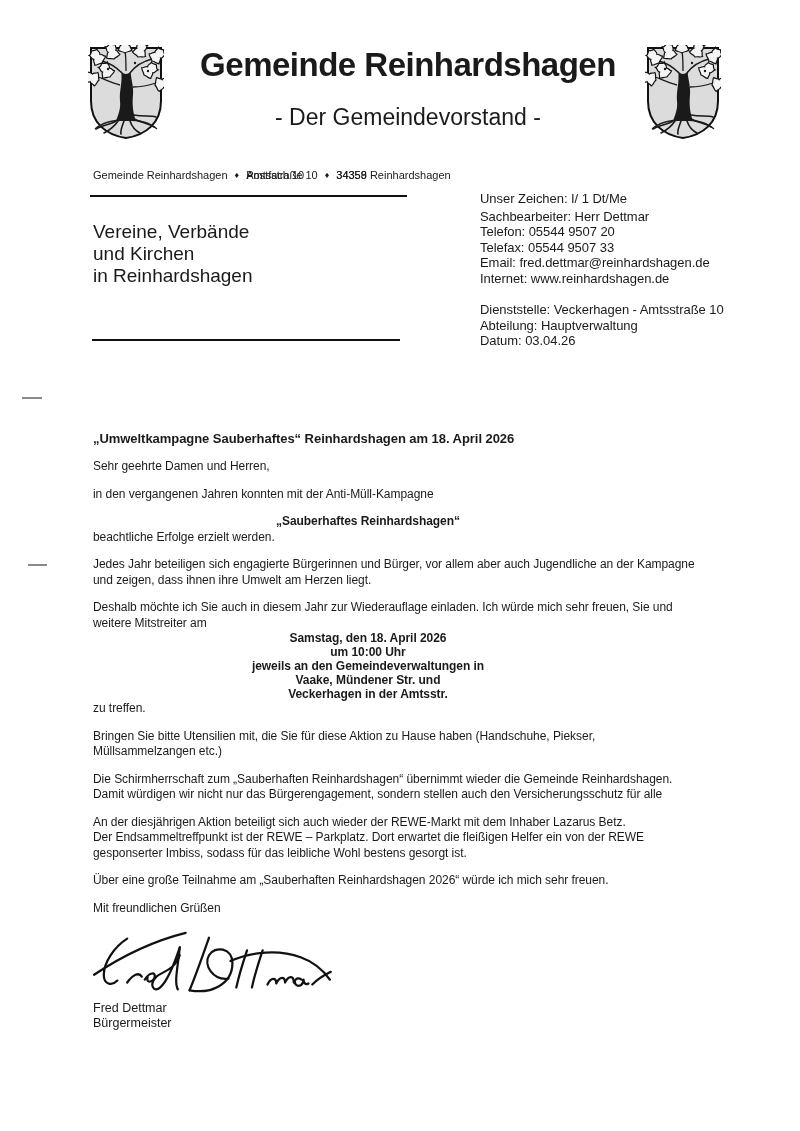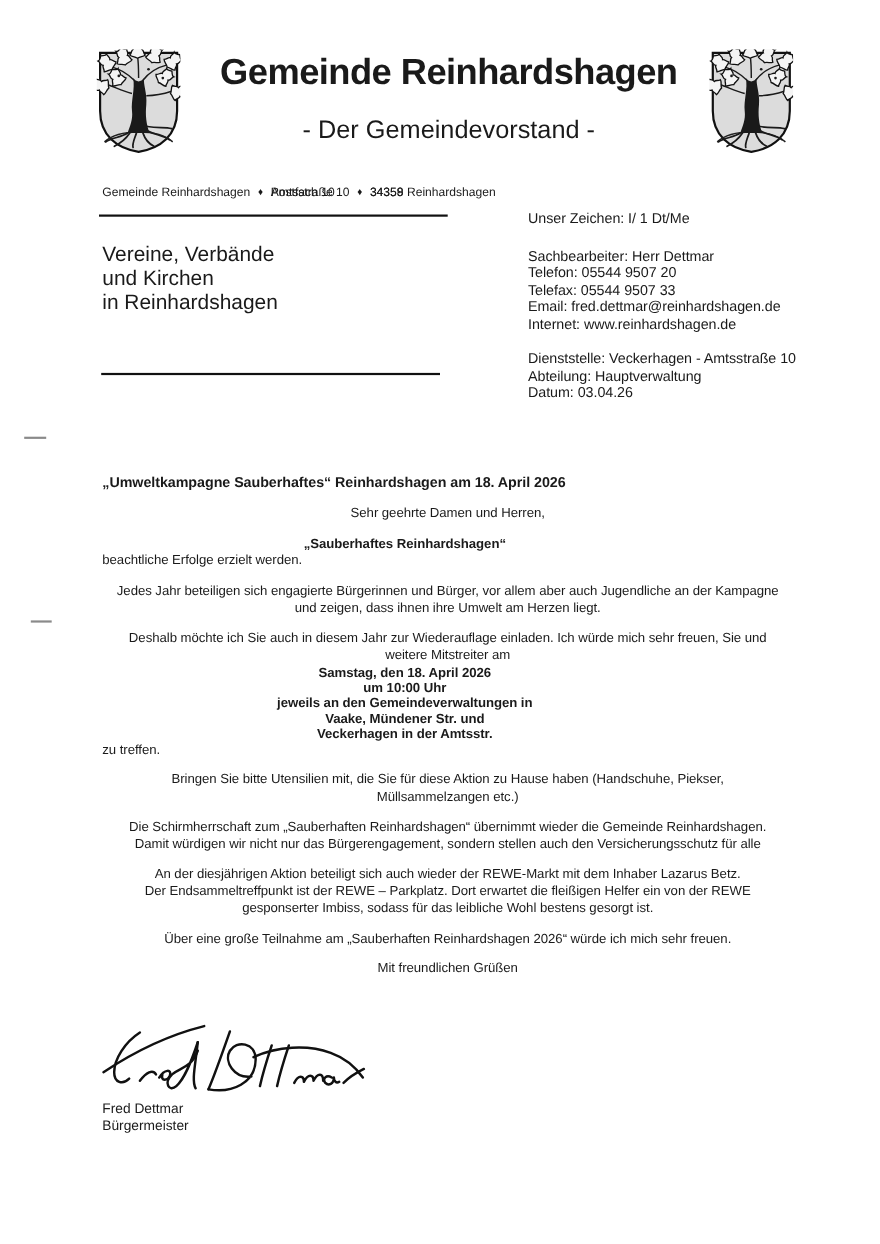--- a/index.html
+++ b/index.html
@@ -21,28 +21,28 @@
   .rule{position:absolute;height:2px;background:#111;}
   .rule1{left:90px;top:195px;width:317px;}
   .rule2{left:92px;top:339px;width:308px;}
   .fold-mark{position:absolute;height:2px;background:#8a8a8a;}
   .fold1{left:22px;top:397px;width:20px;}
   .fold2{left:28px;top:564px;width:19px;}
 
   
   .recipient{position:absolute;left:93px;top:221px;font-size:19px;line-height:22px;}
   .contact{position:absolute;left:480px;top:191px;font-size:13px;line-height:15.5px;letter-spacing:-0.05px;}
-  .contact .grp{margin-top:18px;}
+  .contact .grp{margin-top:2px;}
   .contact .grp2{margin-top:16px;}
 
   
   .body-text{position:absolute;left:93px;top:430px;width:628px;font-size:12px;
              line-height:15.5px;letter-spacing:-0.05px;}
   .body-text .line{white-space:nowrap;}
-  .par{margin-top:12px;text-align:center;}
+  .par{margin-top:12px;}
   .subject{font-size:13px;font-weight:bold;line-height:17px;}
   .centered{text-align:center;width:550px;}
   .bold{font-weight:bold;}
   .event-block{line-height:14px;}
 
   
   .sig-svg{position:absolute;left:85px;top:926px;}
   .sig-name{position:absolute;left:93px;top:1001px;font-size:12.5px;line-height:15px;}
 </style>
 </head>
@@ -128,20 +128,21 @@
     <div class="grp2">
       <div>Dienststelle: Veckerhagen - Amtsstraße 10</div>
       <div>Abteilung: Hauptverwaltung</div>
       <div>Datum: 03.04.26</div>
     </div>
   </div>
 
   <div class="body-text">
     <div class="subject line">„Umweltkampagne Sauberhaftes“ Reinhardshagen am 18. April 2026</div>
     <div class="par line">Sehr geehrte Damen und Herren,</div>
+    <div class="par line">in den vergangenen Jahren konnten mit der Anti-Müll-Kampagne</div>
     <div class="par centered bold line">„Sauberhaftes Reinhardshagen“</div>
     <div class="line">beachtliche Erfolge erzielt werden.</div>
     <div class="par">
       <div class="line">Jedes Jahr beteiligen sich engagierte Bürgerinnen und Bürger, vor allem aber auch Jugendliche an der Kampagne</div>
       <div class="line">und zeigen, dass ihnen ihre Umwelt am Herzen liegt.</div>
     </div>
     <div class="par">
       <div class="line">Deshalb möchte ich Sie auch in diesem Jahr zur Wiederauflage einladen. Ich würde mich sehr freuen, Sie und</div>
       <div class="line">weitere Mitstreiter am</div>
     </div>

